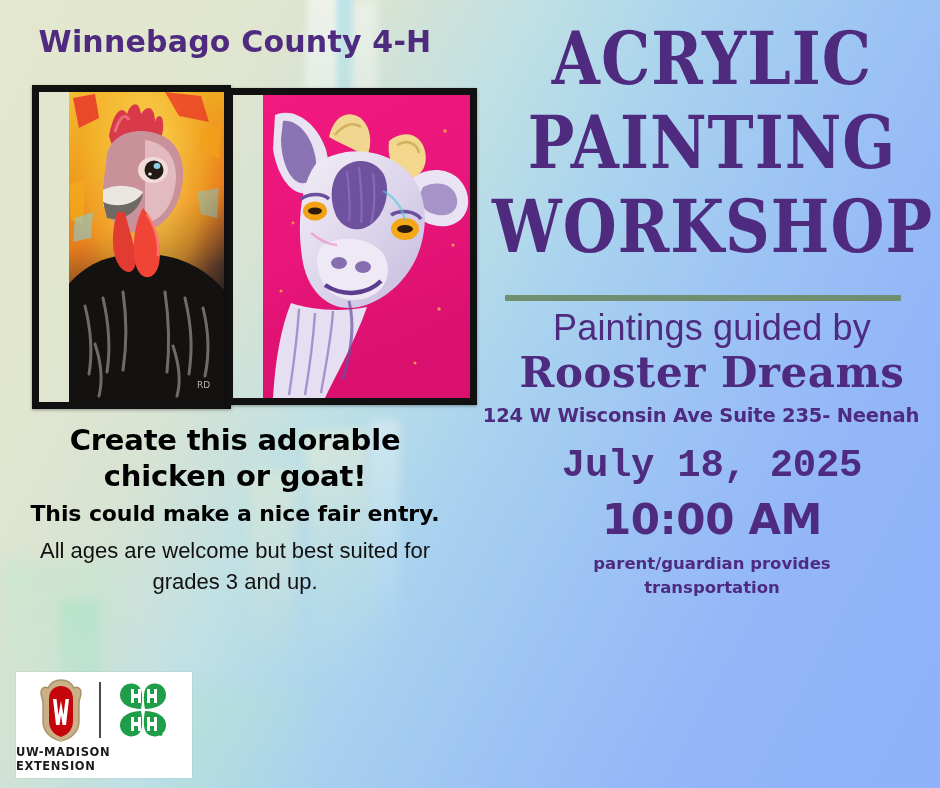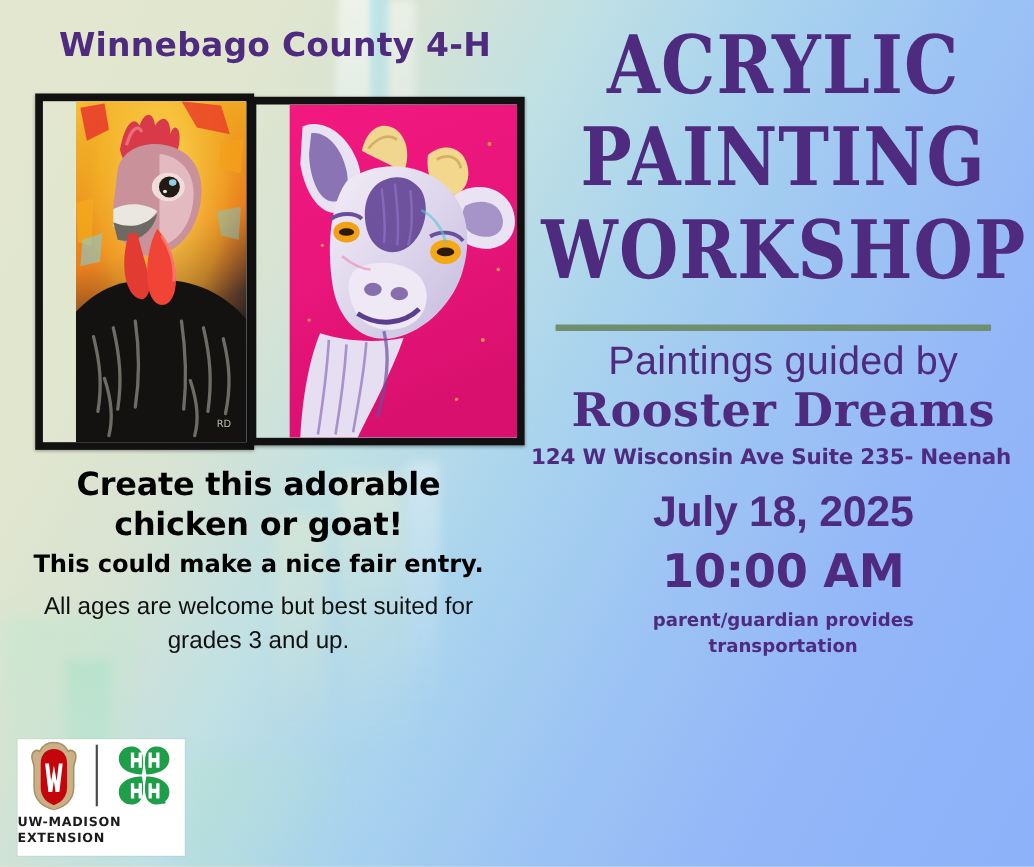--- a/index.html
+++ b/index.html
@@ -33,21 +33,20 @@
   .s7{left:60px;top:600px;width:40px;height:190px;background:linear-gradient(180deg,rgba(170,226,198,.55),rgba(255,255,255,0));filter:blur(4px);}
   .s8{left:170px;top:690px;width:140px;height:110px;background:linear-gradient(120deg,rgba(176,226,200,.4),rgba(255,255,255,0));filter:blur(9px);}
   .s9{left:370px;top:420px;width:30px;height:230px;background:linear-gradient(180deg,rgba(255,255,255,.35),rgba(255,255,255,0));filter:blur(5px);}
 
   
   #county-title{
     position:absolute;left:0;top:24px;width:470px;text-align:center;
     font-family:"DejaVu Sans","Liberation Sans",sans-serif;
     font-weight:bold;font-size:30px;letter-spacing:.2px;
     color:#4f2b80;
-    margin-left:15px;
   }
   .art-frame{position:absolute;border:7px solid #111111;box-shadow:0 1px 3px rgba(0,0,0,.35);overflow:hidden;padding-left:30px;}
   #chicken-frame{left:32px;top:85px;width:155px;height:310px;}
   #goat-frame{left:226px;top:88px;width:207px;height:303px;}
   .art-canvas{position:relative;width:100%;height:100%;overflow:hidden;}
 
   #desc{
     position:absolute;left:10px;top:422px;width:450px;text-align:center;
     color:#000;
   }
@@ -59,23 +58,23 @@
     font-family:"DejaVu Sans","Liberation Sans",sans-serif;
     font-weight:bold;font-size:22px;line-height:32px;display:block;margin-top:4px;letter-spacing:-.1px;
   }
   #desc .l4{
     font-family:"Liberation Sans",sans-serif;
     font-weight:normal;font-size:22px;line-height:31px;display:block;margin-top:5px;color:#111;
   }
 
   
   #logo-box{
-    position:absolute;left:16px;top:672px;width:152px;height:106px;
+    position:absolute;left:16px;top:672px;width:176px;height:106px;
     background:#ffffff;display:flex;flex-direction:column;align-items:center;
-    box-shadow:0 0 0 1px rgba(0,0,0,.03);
+    justify-content:center;box-shadow:0 0 0 1px rgba(0,0,0,.03);
   }
   #logo-marks{display:flex;align-items:center;gap:9px;height:66px;}
   #logo-divider{width:2px;height:56px;background:#4a4a4a;}
   #logo-caption{
     font-family:"DejaVu Sans","Liberation Sans",sans-serif;
     font-weight:bold;font-size:11.5px;letter-spacing:.6px;color:#1b1b1b;margin-top:2px;
   }
 
   
   #headline{position:absolute;left:492px;top:10px;width:440px;text-align:center;}
@@ -97,21 +96,21 @@
     font-family:"DejaVu Serif","Liberation Serif",serif;font-weight:bold;
     font-size:42px;color:#4f2b80;letter-spacing:.5px;
   }
   #address{
     position:absolute;left:468px;top:404px;width:466px;text-align:center;
     font-family:"DejaVu Sans","Liberation Sans",sans-serif;font-weight:bold;
     font-size:19.5px;color:#4f2b80;letter-spacing:-.2px;
   }
   #date{
     position:absolute;left:492px;top:444px;width:440px;text-align:center;
-    font-family:Liberation Sans, sans-serif;font-weight:bold;
+    font-family:Liberation Mono, monospace;font-weight:bold;
     font-size:39px;color:#4f2b80;letter-spacing:-.3px;
   }
   #time{
     position:absolute;left:492px;top:495px;width:440px;text-align:center;
     font-family:"DejaVu Sans","Liberation Sans",sans-serif;font-weight:bold;
     font-size:42px;color:#4f2b80;letter-spacing:-.3px;
   }
   #transport{
     position:absolute;left:492px;top:552px;width:440px;text-align:center;
     font-family:"DejaVu Sans","Liberation Sans",sans-serif;font-weight:bold;

